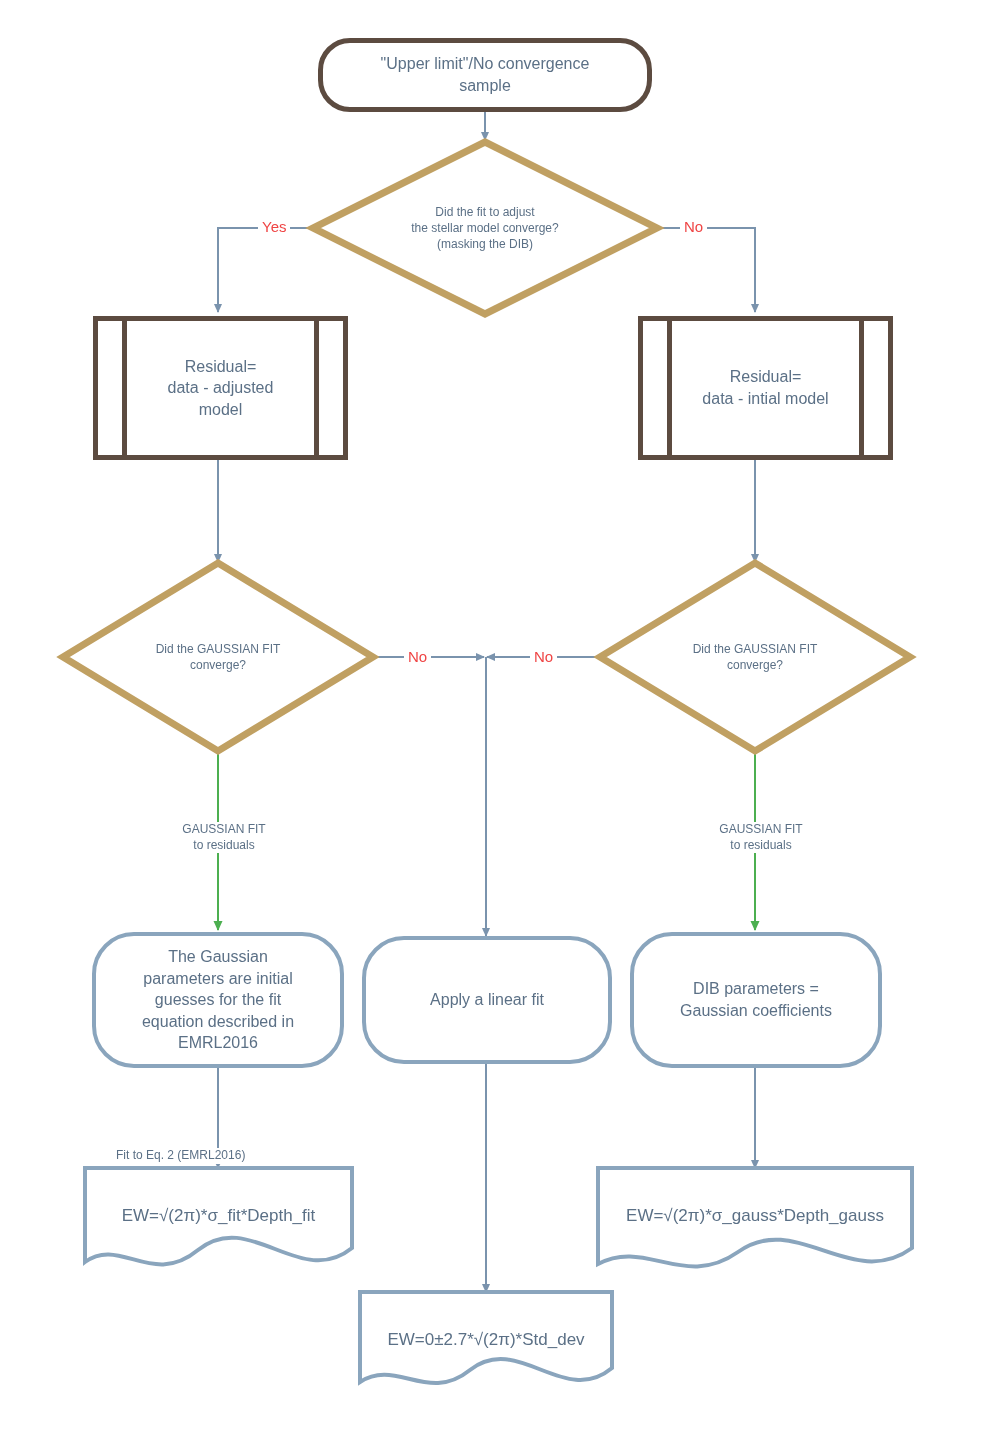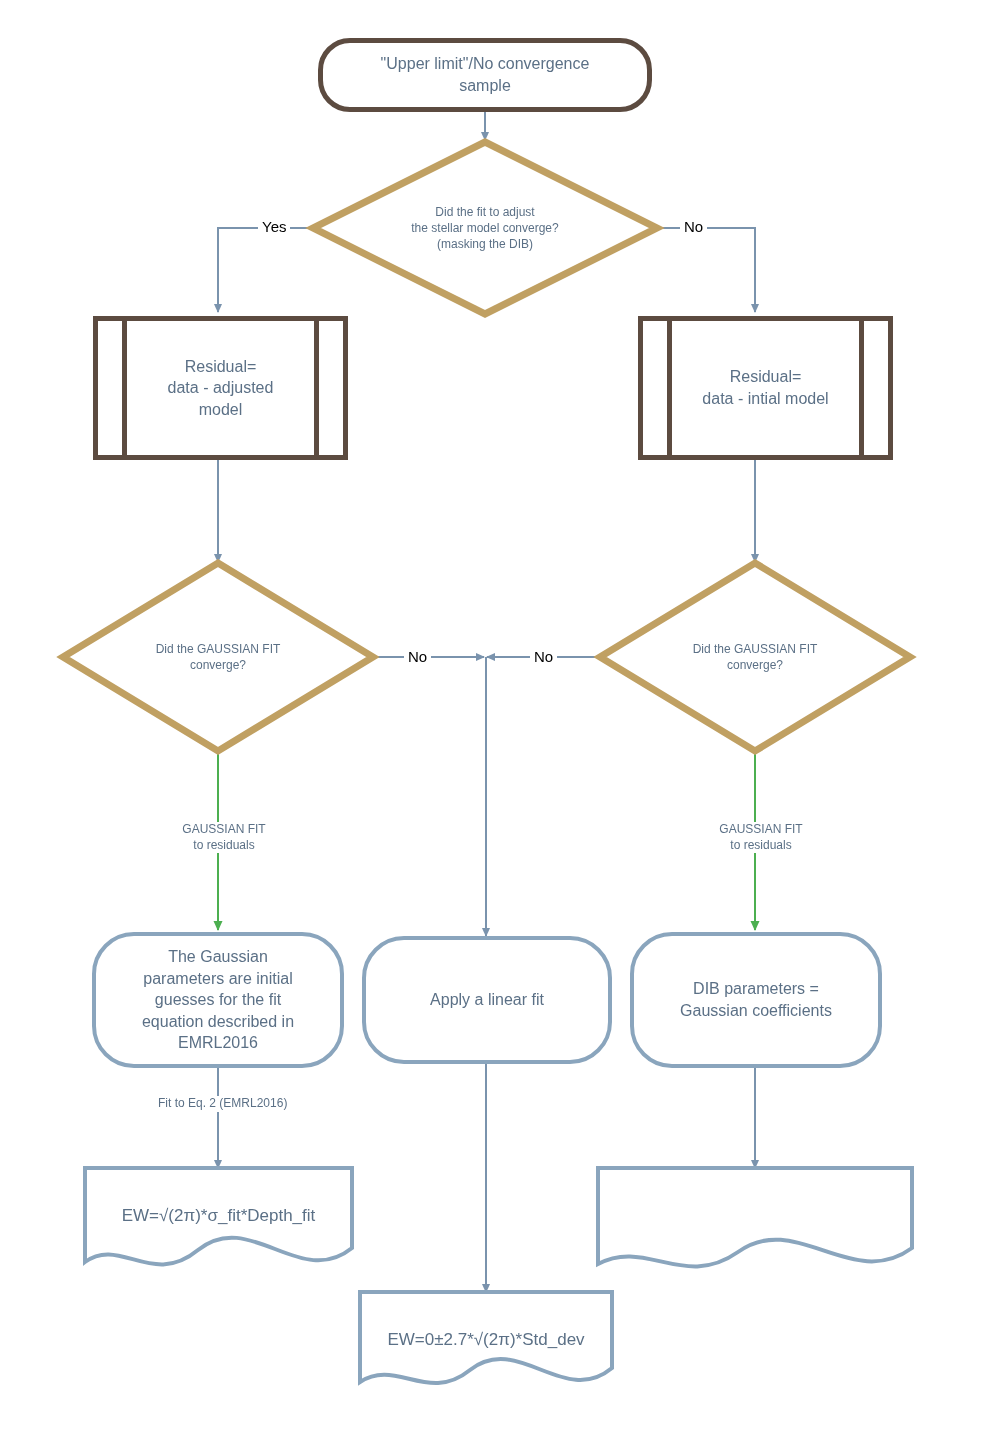--- a/index.html
+++ b/index.html
@@ -53,21 +53,21 @@
   }
   
   .docshape{background:transparent;}
   .docshape .dtxt{
     position:relative;z-index:3;
     color:#5b7086;font-size:17px;
     text-align:center;white-space:pre-line;
   }
   .edge-label{
     position:absolute;
-    color:#000000;
+    color:#ef4444;
     font-size:15px;
     background:#ffffff;
     padding:0 4px;
     white-space:pre-line;
     text-align:center;
     line-height:1.3;
   }
   .edge-label.multi{font-size:12px;color:#5b7086;padding:0 6px;}
 </style>
 </head>
@@ -189,34 +189,37 @@
 
   <div class="node roundproc" style="left:630px;top:932px;width:252px;height:136px;">
     <span>DIB parameters =
 Gaussian coefficients</span>
   </div>
 
   <div class="node docshape" style="left:85px;top:1168px;width:267px;height:96px;">
     <span class="dtxt">EW=√(2π)*σ_fit*Depth_fit</span>
   </div>
 
+  <div class="node docshape" style="left:598px;top:1168px;width:314px;height:96px;">
+    <span class="dtxt">EW=√(2π)*σ_gauss*Depth_gauss</span>
+  </div>
 
   <div class="node docshape" style="left:360px;top:1292px;width:252px;height:96px;">
     <span class="dtxt">EW=0±2.7*√(2π)*Std_dev</span>
   </div>
 
   <div class="edge-label" style="left:258px;top:217px;">Yes</div>
 
   <div class="edge-label" style="left:680px;top:217px;">No</div>
 
   <div class="edge-label" style="left:404px;top:647px;">No</div>
 
   <div class="edge-label" style="left:530px;top:647px;">No</div>
 
   <div class="edge-label multi" style="left:148px;top:822px;width:140px;">GAUSSIAN FIT
 to residuals</div>
 
   <div class="edge-label multi" style="left:685px;top:822px;width:140px;">GAUSSIAN FIT
 to residuals</div>
 
-  <div class="edge-label multi" style="left:110px;top:1096px;margin-left:42px;">Fit to Eq. 2 (EMRL2016)</div>
+  <div class="edge-label multi" style="left:110px;top:1148px;">Fit to Eq. 2 (EMRL2016)</div>
 
 </div>
 
 </body></html>

